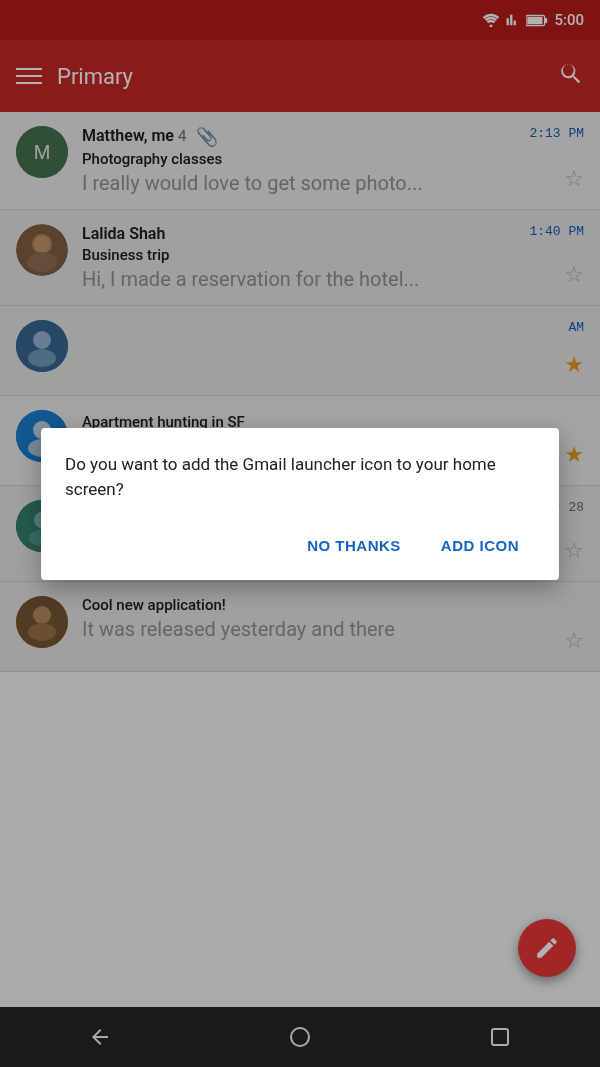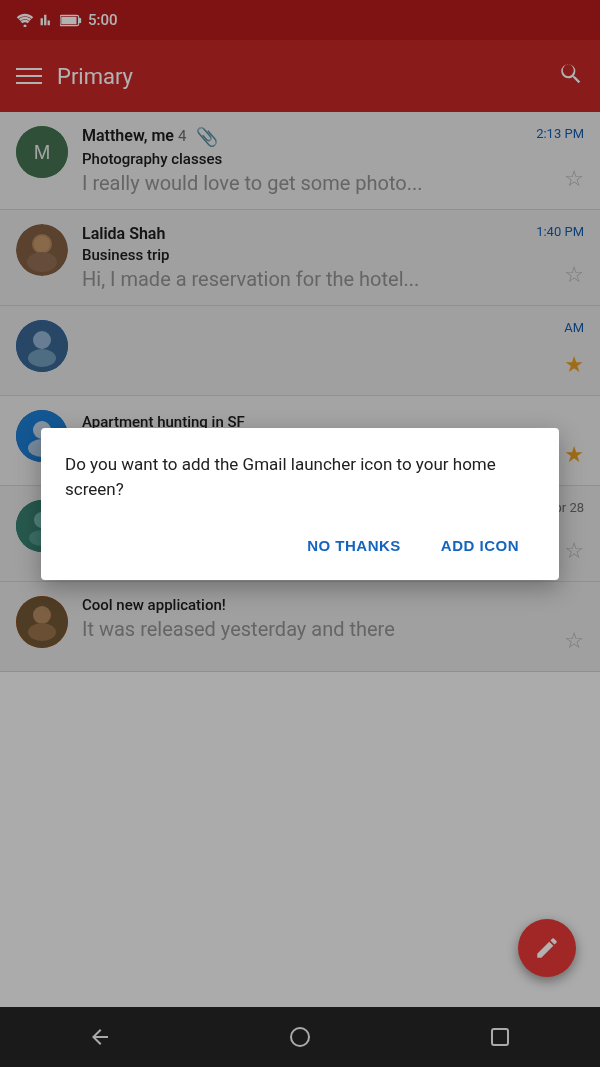--- a/index.html
+++ b/index.html
@@ -11,21 +11,21 @@
       overflow: hidden;
       position: relative;
     }
 
     
     .status-bar {
       background: #b71c1c;
       height: 40px;
       display: flex;
       align-items: center;
-      justify-content: flex-start;
+      justify-content: flex-end;
       padding: 0 16px;
       gap: 8px;
     }
     .status-icons {
       display: flex;
       align-items: center;
       gap: 6px;
     }
     .status-time {
       color: white;
@@ -119,20 +119,21 @@
     .email-sender .count {
       font-weight: 400;
       color: #757575;
       font-size: 15px;
     }
     .email-time {
       font-size: 13px;
       color: #1565c0;
       white-space: nowrap;
       margin-left: 8px;
+      font-family: Liberation Mono, monospace;
     }
     .email-time.grey {
       color: #757575;
     }
     .email-subject {
       font-size: 15px;
       font-weight: 500;
       color: #212121;
       margin-bottom: 3px;
       white-space: nowrap;

